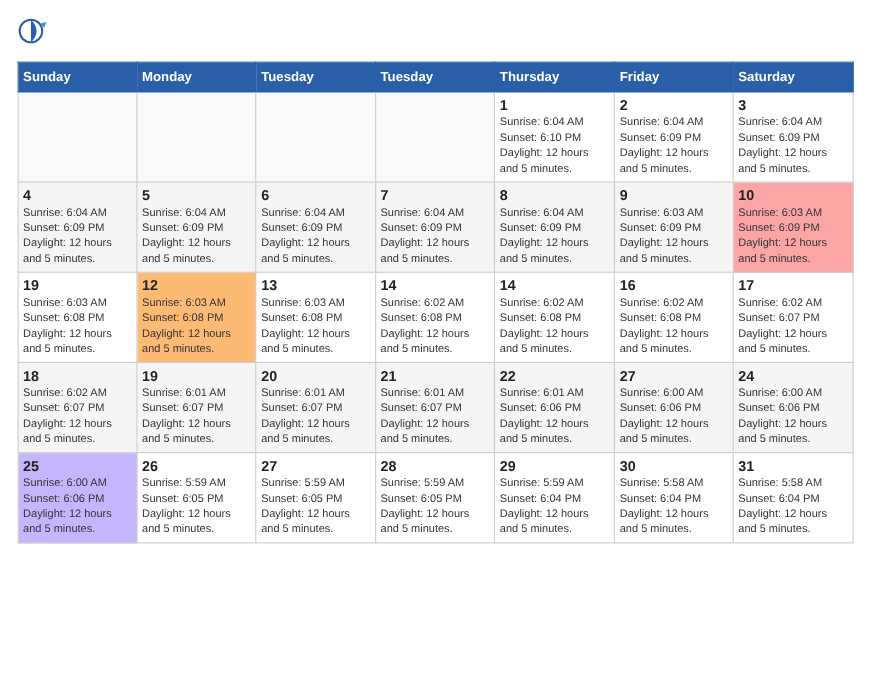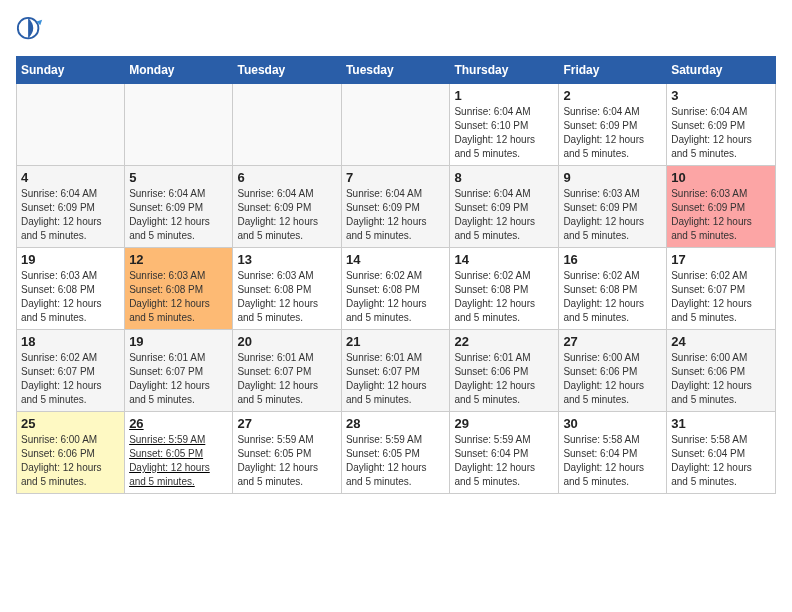--- a/index.html
+++ b/index.html
@@ -303,28 +303,28 @@
         </td>
         <td style="background: rgb(245, 245, 245);">
           <div class="day-num">24</div>
           <div class="day-info" style="white-space: pre-line;">Sunrise: 6:00 AM
 Sunset: 6:06 PM
 Daylight: 12 hours
 and 5 minutes.</div>
         </td>
       </tr>
       <tr>
-        <td style="background: #fef9c3; margin-top: 24px;">
+        <td style="background: #c4b5fd; margin-top: 24px;">
           <div class="day-num">25</div>
           <div class="day-info" style="white-space: pre-line;">Sunrise: 6:00 AM
 Sunset: 6:06 PM
 Daylight: 12 hours
 and 5 minutes.</div>
         </td>
-        <td style="background: rgb(255, 255, 255); text-decoration: underline;">
+        <td style="background: rgb(255, 255, 255);">
           <div class="day-num">26</div>
           <div class="day-info" style="white-space: pre-line;">Sunrise: 5:59 AM
 Sunset: 6:05 PM
 Daylight: 12 hours
 and 5 minutes.</div>
         </td>
         <td style="background: rgb(255, 255, 255);">
           <div class="day-num">27</div>
           <div class="day-info" style="white-space: pre-line;">Sunrise: 5:59 AM
 Sunset: 6:05 PM

